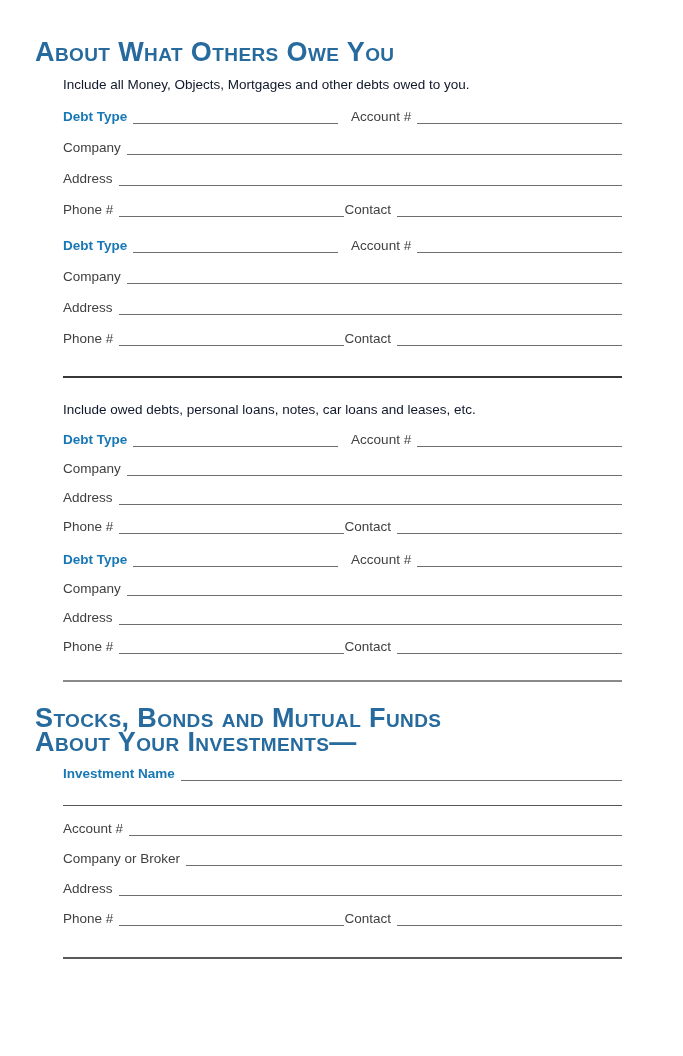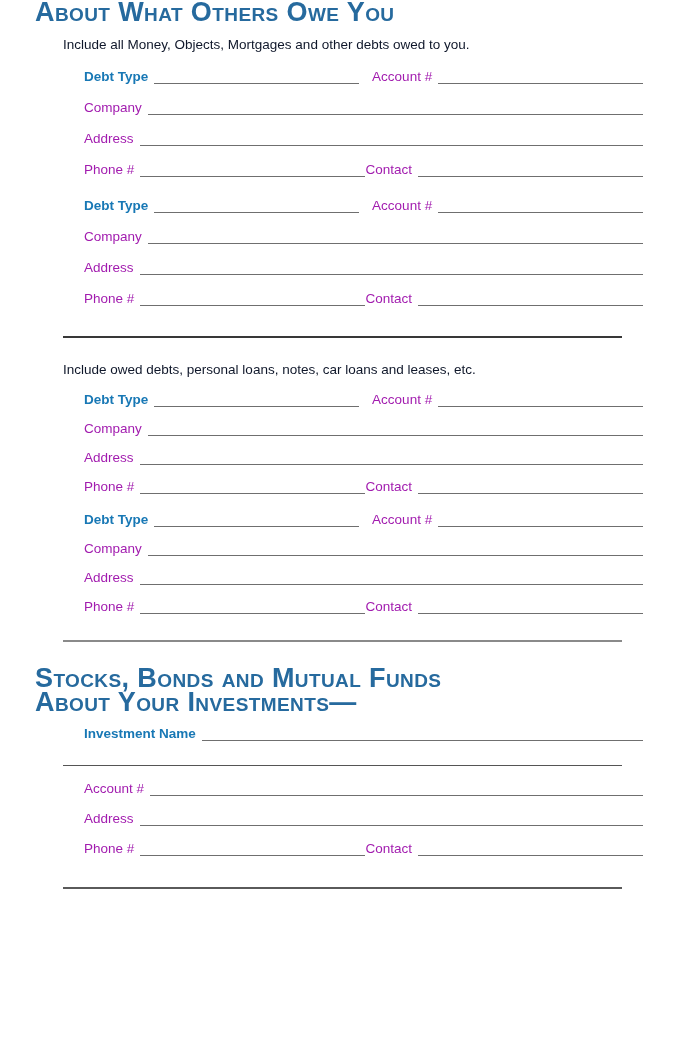--- a/index.html
+++ b/index.html
@@ -5,53 +5,53 @@
   * { margin:0; padding:0; box-sizing:border-box; }
   html,body { background:#ffffff; }
   .page {
     position:relative;
     width:683px; height:1056px;
     background:#ffffff;
     font-family:"Liberation Sans", sans-serif;
     color:#1d1d1d;
     overflow:hidden;
   }
-  .content { }
+  .content { padding-top:40px; }
 
   h1.title {
     margin-left:35px;
     font-size:27px;
     line-height:24px;
     font-weight:700;
     font-variant:small-caps;
     letter-spacing:0.4px;
     color:var(--heading,#266a9e);
   }
   h1.title .tline { display:block; }
 
   .subtitle {
     margin:13px 0 0 63px;
     font-size:13.5px;
     line-height:16px;
     color:#0f172a;
   }
 
-  .rows { margin-left:84px; width:559px; }
+  .rows { margin-left:63px; width:559px; }
   .row { display:flex; align-items:flex-end; height:17px; margin-top:14px; }
   .s2 .row { margin-top:12px; }
   .s3 .row { margin-top:13px; }
   .row.block-start { margin-top:19px; }
   .s2 .row.block-start { margin-top:16px; }
   .s3 .row.first { margin-top:10px; }
 
   .lbl {
     font-size:13.5px;
     line-height:15px;
     white-space:nowrap;
-    color:#a21caf;
+    color:#404040;
   }
   .lbl.blue { color:var(--label,#1878b5); font-weight:700; }
   .lbl.gap { margin-left:13px; }
 
   .line {
     flex:1 1 auto;
     height:4px;
     margin-left:6px;
     border-bottom:1.3px solid #6f6f6f;
   }
@@ -202,20 +202,24 @@
       </div>
 
       <div class="blank-line"></div>
 
       <div class="rows">
         <div class="row">
           <span class="lbl">Account #</span>
           <span class="line"></span>
         </div>
         <div class="row">
+          <span class="lbl">Company or Broker</span>
+          <span class="line"></span>
+        </div>
+        <div class="row">
           <span class="lbl">Address</span>
           <span class="line"></span>
         </div>
         <div class="row">
           <span class="lbl">Phone #</span>
           <span class="line"></span>
           <span class="lbl">Contact</span>
           <span class="line"></span>
         </div>
       </div>

